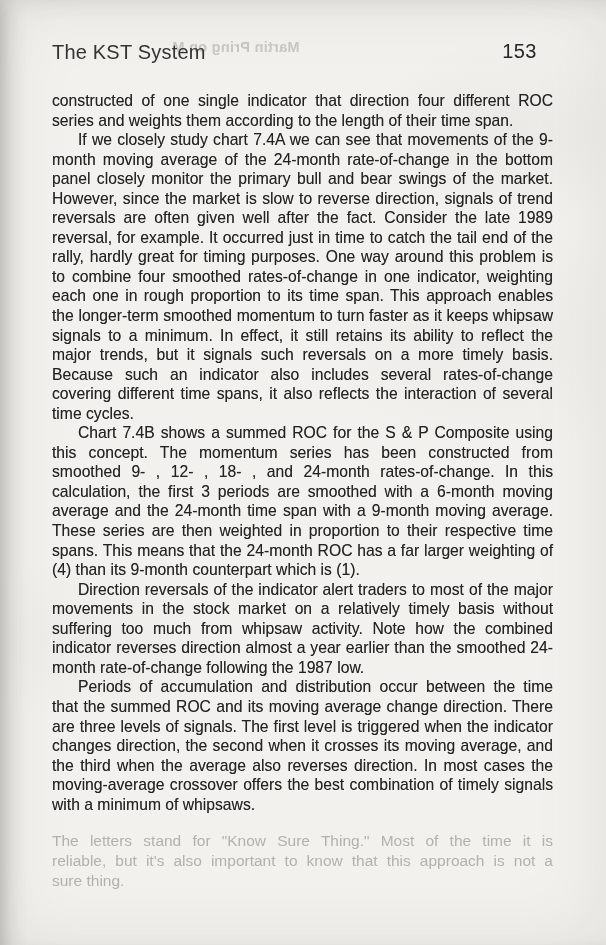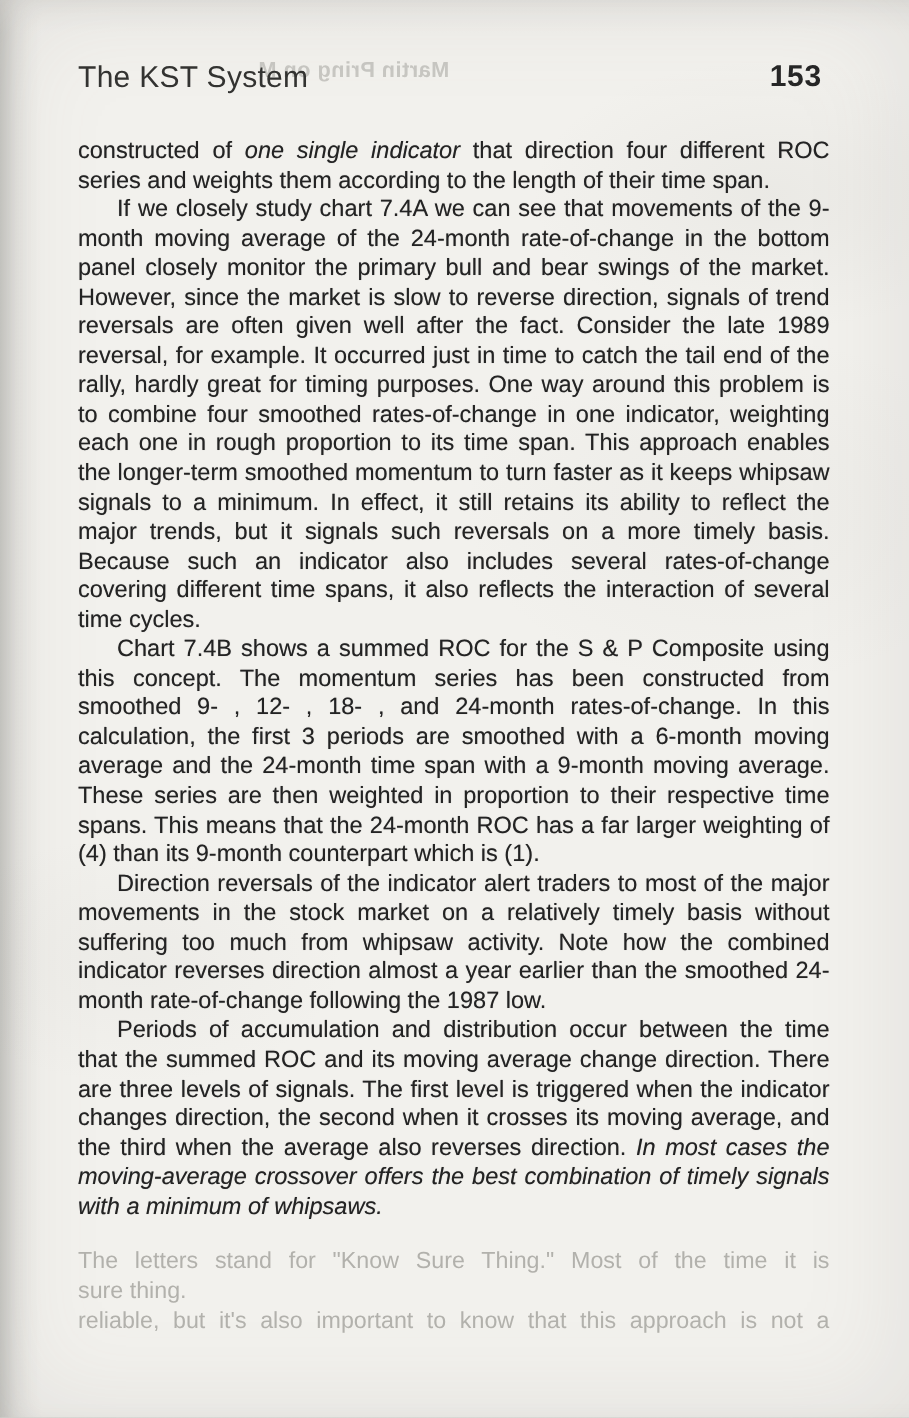--- a/index.html
+++ b/index.html
@@ -15,41 +15,41 @@
       radial-gradient(200px 120px at 90px 640px, rgba(168,166,160,0.07), transparent 70%),
       linear-gradient(180deg, #e9e8e4 0px, rgba(242,241,237,0) 22px),
       linear-gradient(90deg, #dededa 0px, #ebeae6 10px, #f2f1ed 28px);
     box-shadow: inset 0 0 70px rgba(125,123,117,0.14), inset 16px 0 20px -12px rgba(105,103,98,0.28);
   }
   .running-header{
     position:absolute; left:52px; top:41px; right:52px; height:18px;
     font-size:20px; color:#2d2d2d; letter-spacing:0.2px;
   }
   .running-title{position:absolute; left:0; top:0; color:#333331;}
-  .page-number{position:absolute; right:6px; top:-1px; font-weight:bold; color:#262626; letter-spacing:0.5px;}
+  .page-number{position:absolute; right:17px; top:-1px; font-weight:normal; color:#262626; letter-spacing:0.5px;}
   .ghost-title{
     position:absolute; left:172px; top:39px;
     transform:scaleX(-1);
     font-size:14.5px; font-weight:bold; color:#b9b8b3;
     opacity:0.75; filter:blur(0.4px);
     letter-spacing:0.3px;
     white-space:nowrap;
     user-select:none;
   }
   .body-text{
     position:absolute; left:52px; top:91px; width:501px;
     font-size:15.7px; line-height:19.55px;
     color:#232323;
     text-align:justify;
     z-index:2;
     text-shadow:0 0 0.5px rgba(35,35,35,0.45);
   }
   .body-text p{margin:0; padding:0;}
   .body-text p.ind{text-indent:26px;}
-  .it{font-style:italic;}
+  .it{}
   .ghost-bottom{
     position:absolute; left:52px; top:831px; width:501px;
     font-size:15.5px; line-height:19.8px;
     color:#b2b1ac;
     z-index:1;
     filter:blur(0.45px);
     user-select:none;
   }
   .ghost-bottom .gline{white-space:nowrap; overflow:hidden;}
   .ghost-bottom .jl{text-align:justify; text-align-last:justify;}
@@ -61,22 +61,22 @@
 
   <div class="ghost-title">Martin Pring on M</div>
 
   <div class="running-header">
     <span class="running-title">The KST System</span>
     <span class="page-number">153</span>
   </div>
 
   <div class="ghost-bottom">
     <div class="gline jl">The letters stand for "Know Sure Thing." Most of the time it is</div>
+    <div class="gline jl">reliable, but it's also important to know that this approach is not a</div>
     <div class="gline">sure thing.</div>
-    <div class="gline jl">reliable, but it's also important to know that this approach is not a</div>
   </div>
 
   <main class="body-text">
     <p><span>constructed of </span><span class="it">one single indicator</span><span> that direction four different ROC series and weights them according to the length of their time span.</span></p>
     <p class="ind"><span>If we closely study chart 7.4A we can see that movements of the 9-month moving average of the 24-month rate-of-change in the bottom panel closely monitor the primary bull and bear swings of the market. However, since the market is slow to reverse direction, signals of trend reversals are often given well after the fact. Consider the late 1989 reversal, for example. It occurred just in time to catch the tail end of the rally, hardly great for timing purposes. One way around this problem is to combine four smoothed rates-of-change in one indicator, weighting each one in rough proportion to its time span. This approach enables the longer-term smoothed momentum to turn faster as it keeps whipsaw signals to a minimum. In effect, it still retains its ability to reflect the major trends, but it signals such reversals on a more timely basis. Because such an indicator also includes several rates-of-change covering different time spans, it also reflects the interaction of several time cycles.</span></p>
     <p class="ind"><span>Chart 7.4B shows a summed ROC for the S &amp; P Composite using this concept. The momentum series has been constructed from smoothed 9- , 12- , 18- , and 24-month rates-of-change. In this calculation, the first 3 periods are smoothed with a 6-month moving average and the 24-month time span with a 9-month moving average. These series are then weighted in proportion to their respective time spans. This means that the 24-month ROC has a far larger weighting of (4) than its 9-month counterpart which is (1).</span></p>
     <p class="ind"><span>Direction reversals of the indicator alert traders to most of the major movements in the stock market on a relatively timely basis without suffering too much from whipsaw activity. Note how the combined indicator reverses direction almost a year earlier than the smoothed 24-month rate-of-change following the 1987 low.</span></p>
     <p class="ind"><span>Periods of accumulation and distribution occur between the time that the summed ROC and its moving average change direction. There are three levels of signals. The first level is triggered when the indicator changes direction, the second when it crosses its moving average, and the third when the average also reverses direction. </span><span class="it">In most cases the moving-average crossover offers the best combination of timely signals with a minimum of whipsaws.</span></p>
   </main>
 

